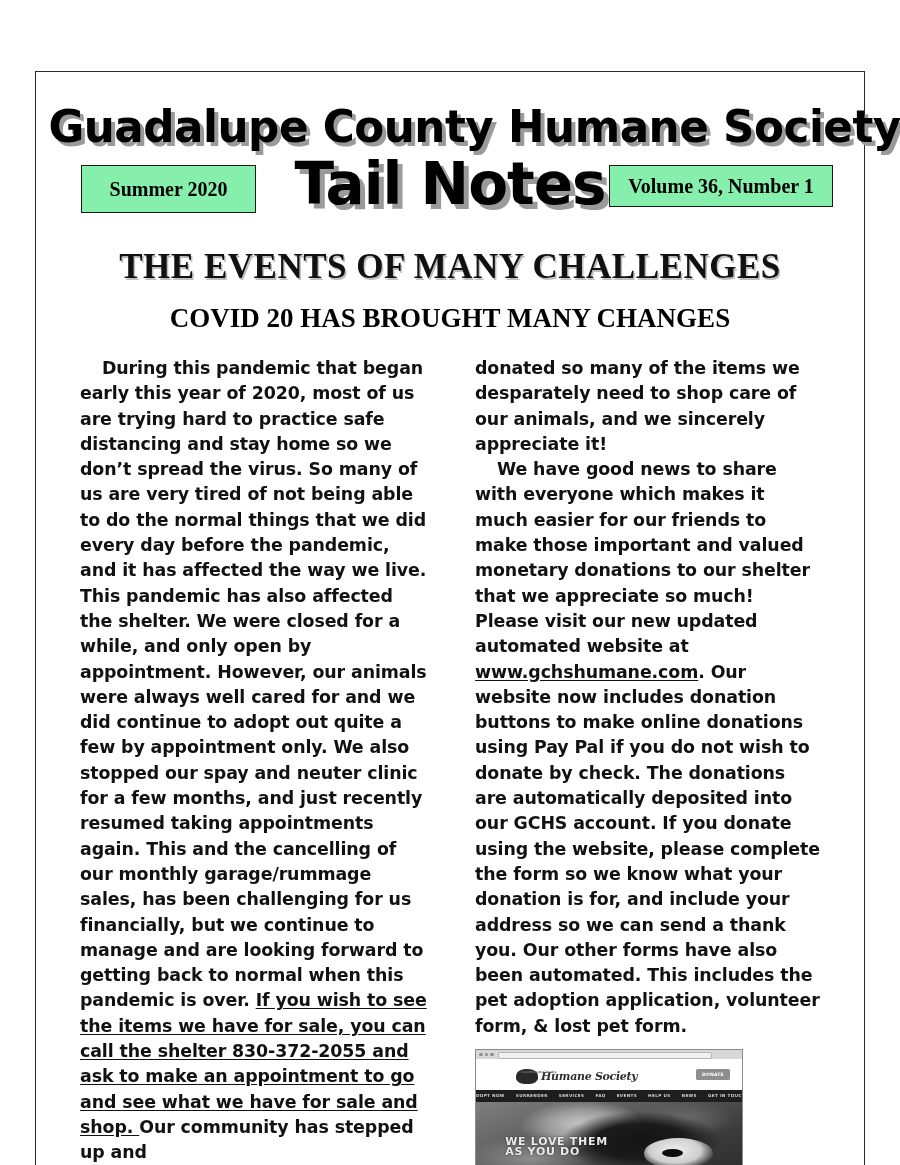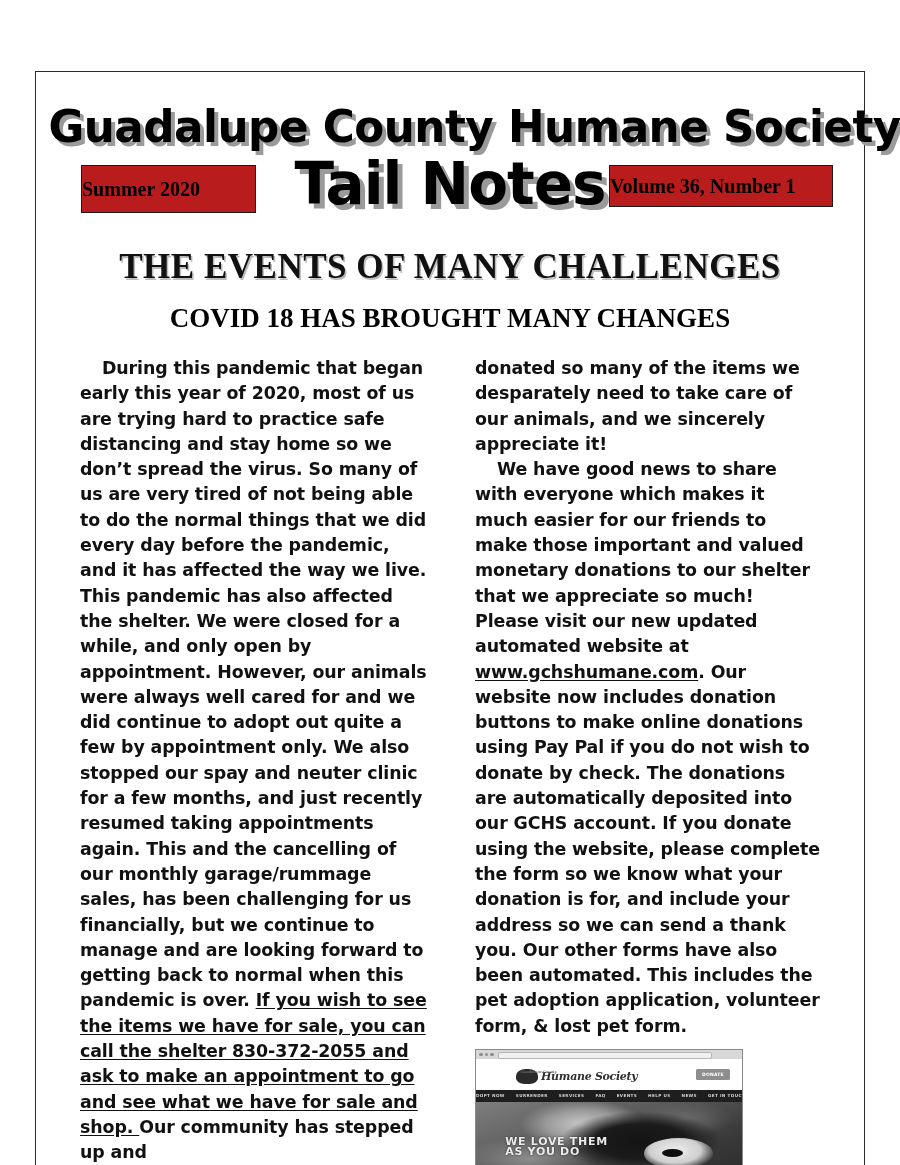--- a/index.html
+++ b/index.html
@@ -56,27 +56,28 @@
     font-weight: bold;
     font-size: 58px;
     letter-spacing: -1px;
     color: #000000;
     text-shadow: 5px 5px 0 #9a9a9a;
     white-space: nowrap;
   }
   .issue-box {
     position: absolute;
     border: 1.5px solid #1a1a1a;
-    background: #b91c1c;
+    background: #86efac;
     font-family: "Liberation Serif", serif;
     font-weight: bold;
     font-size: 20px;
     color: #000000;
     display: flex;
     align-items: center;
+    justify-content: center;
     box-sizing: border-box;
   }
   .issue-box.left  { left: 45px;  top: 93px; width: 175px; height: 48px; }
   .issue-box.right { right: 31px; top: 93px; width: 224px; height: 42px; }
 
   
   .headline-main {
     margin: 10px 0 0 0;
     text-align: center;
     font-family: "Liberation Serif", serif;
@@ -249,30 +250,30 @@
       <span>Summer 2020</span>
     </div>
 
     <div class="issue-box right">
       <span>Volume 36, Number 1</span>
     </div>
   </div>
 
   <h1 class="headline-main">THE EVENTS OF MANY CHALLENGES</h1>
 
-  <h2 class="headline-sub">COVID 18 HAS BROUGHT MANY CHANGES</h2>
+  <h2 class="headline-sub">COVID 20 HAS BROUGHT MANY CHANGES</h2>
 
   <div class="columns">
 
     <div class="col">
       <p class="indent"><span>During this pandemic that began early this year of 2020, most of us are trying hard to practice safe distancing and stay home so we don’t spread the virus. So many of us are very tired of not being able to do the normal things that we did every day before the pandemic, and it has affected the way we live.  This pandemic has also affected the shelter.  We were closed for a while, and only open by appointment.  However, our animals were always well cared for and we did continue to adopt out quite a few by appointment only. We also stopped our spay and neuter clinic for a few months, and just recently resumed taking appointments again.  This and the cancelling of our monthly garage/rummage sales, has been challenging for us financially, but we continue to manage and are looking forward to getting back to normal when this pandemic is over. </span><span class="u">If you wish to see the items we have for sale, you can call the shelter 830-372-2055 and ask to make an appointment to go and see what we have for sale and shop. </span><span> Our community has stepped up and</span></p>
     </div>
 
     <div class="col">
-      <p><span>donated so many of the items we desparately need to take care of our animals, and we sincerely appreciate it!</span></p>
+      <p><span>donated so many of the items we desparately need to shop care of our animals, and we sincerely appreciate it!</span></p>
 
       <p class="indent"><span>We have good news to share with everyone which makes it much easier for our friends to make those important and valued monetary donations to our shelter that we appreciate so much! Please visit our new updated automated website at </span><a class="link" href="#">www.gchshumane.com</a><span>.  Our website now includes donation buttons to make online donations using Pay Pal if you do not wish to donate by check.  The donations are automatically deposited into our GCHS account.  If you donate using the website, please complete the form so we know what your donation is for, and include your address so we can send a thank you.  Our other forms have also been automated.  This includes the pet adoption application, volunteer form, &amp; lost pet form.</span></p>
 
       <div class="site-shot">
 
         <div class="browser-bar">
           <span class="dots">
             <i></i>
               <i></i>
               <i></i>

